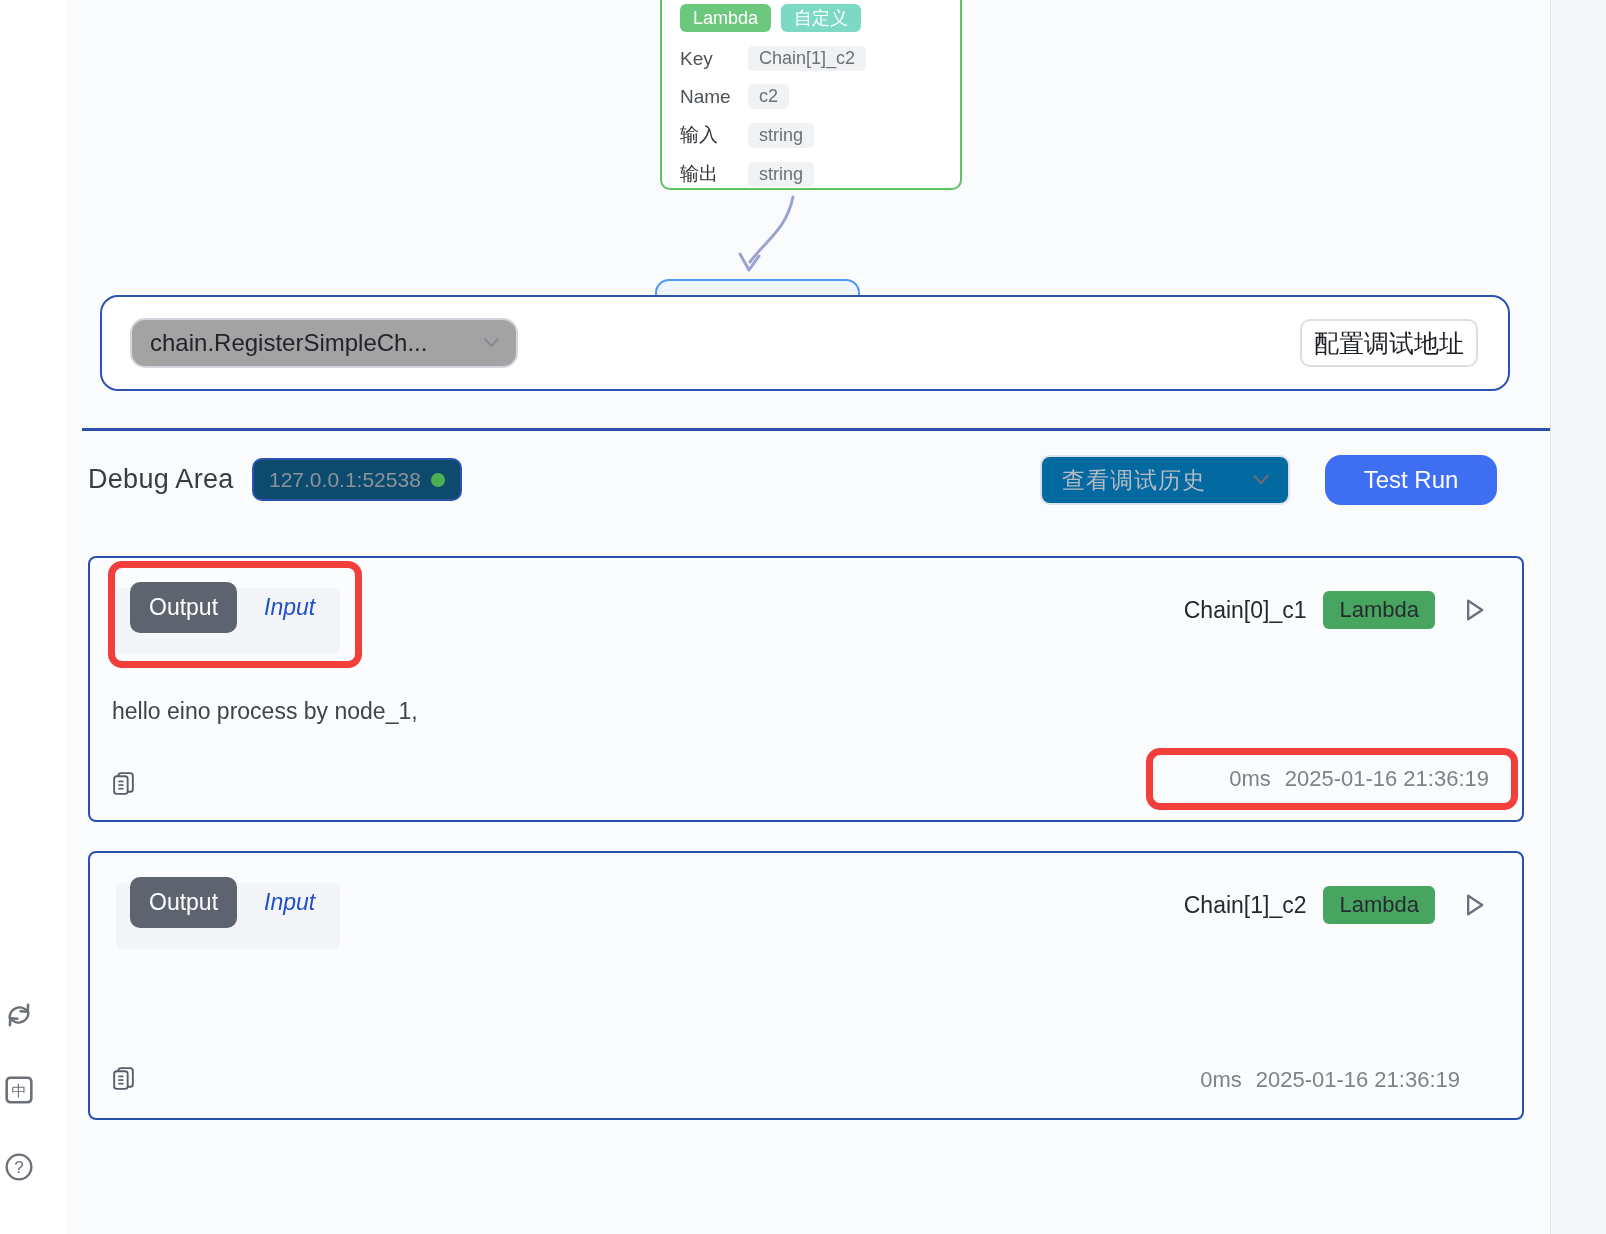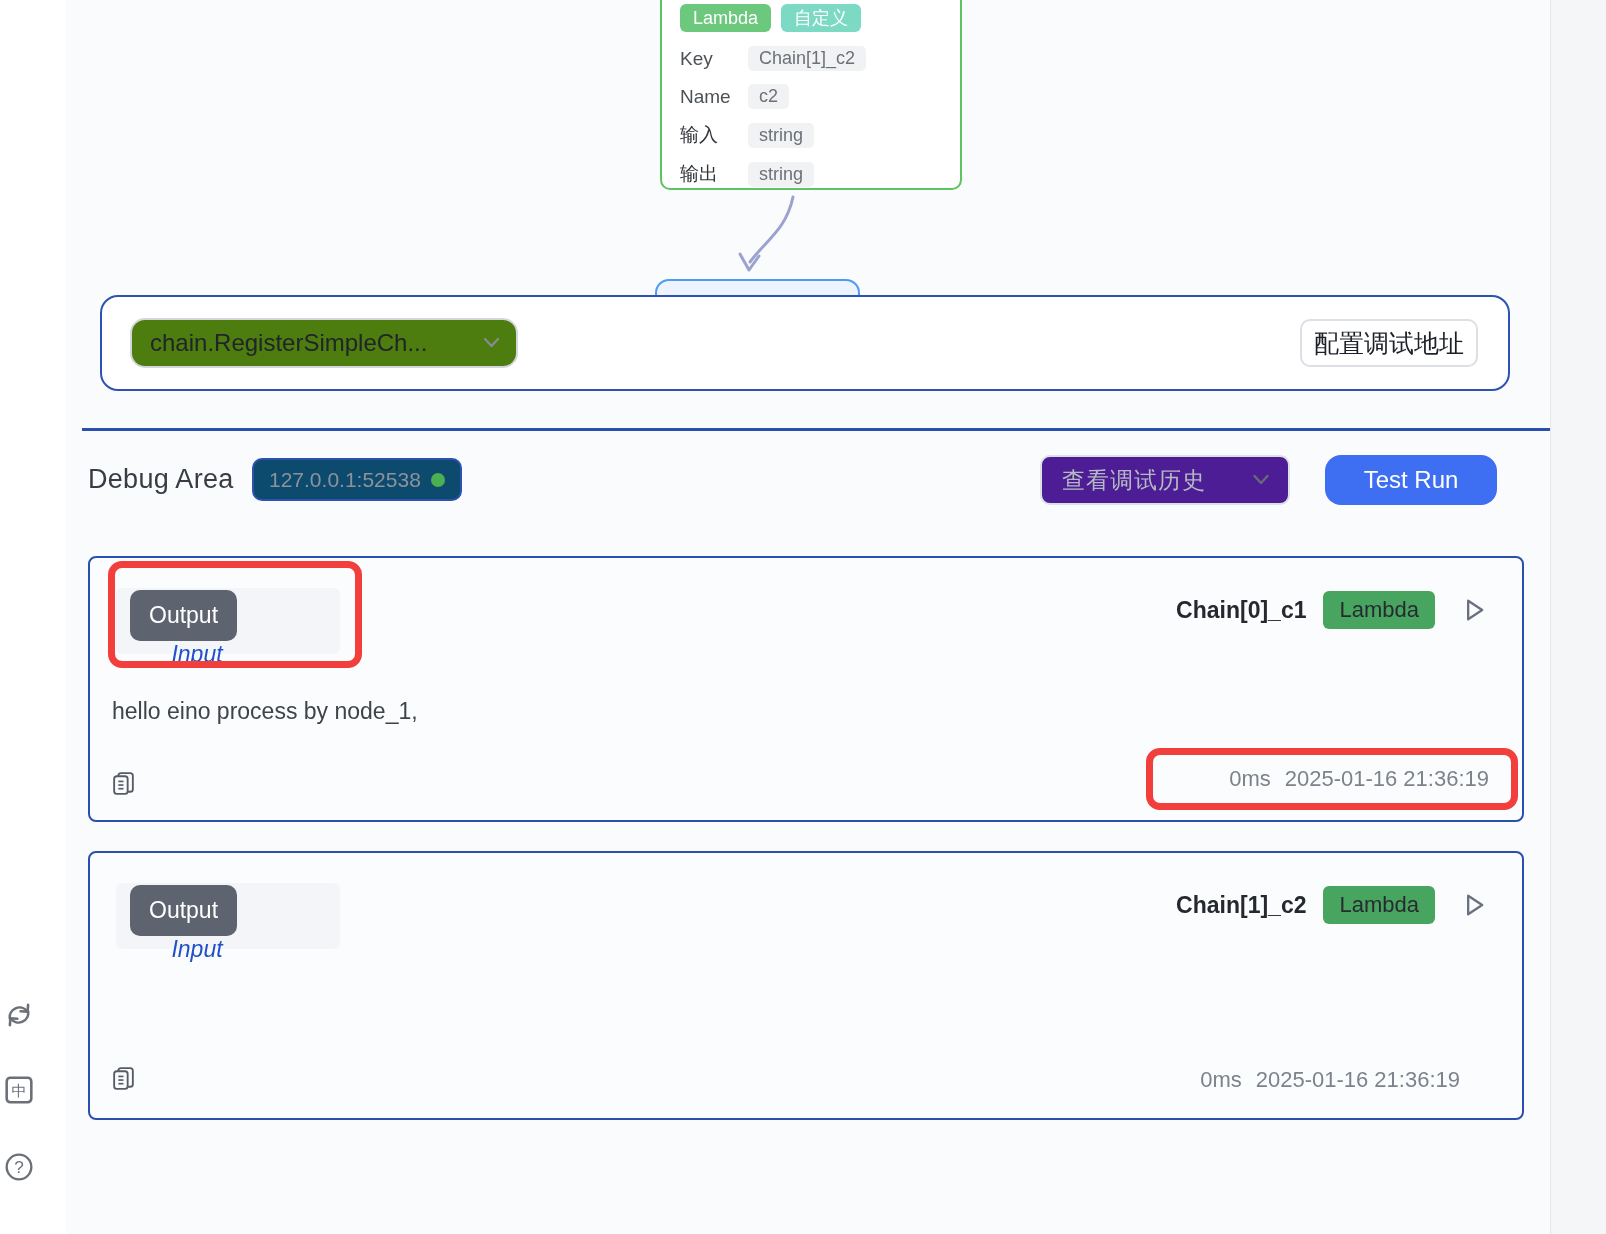--- a/index.html
+++ b/index.html
@@ -27,55 +27,55 @@
   .pill { background:#f1f2f4; border-radius:5px; padding:2px 11px; font-size:18px; color:#6c7178; }
 
   .edge-svg { position:absolute; left:700px; top:190px; z-index:1; }
   .blue-node-stub { position:absolute; left:655px; top:279px; width:205px; height:34px;
     background:#edf4fe; border:2px solid #4e9bf5; border-radius:14px; z-index:2; }
 
   
   .toolbar { position:absolute; left:100px; top:295px; width:1410px; height:96px; background:#ffffff;
     border:2px solid #2d52b2; border-radius:18px; z-index:4; display:flex; align-items:center;
     justify-content:space-between; padding:0 30px 0 28px; }
-  .graph-select { width:388px; height:50px; border:2px solid #d3d6dc; border-radius:15px; background:#4d7c0f;
+  .graph-select { width:388px; height:50px; border:2px solid #d3d6dc; border-radius:15px; background:#a3a3a3;
     display:flex; align-items:center; justify-content:space-between; padding:0 16px 0 18px; cursor:pointer; }
   .graph-select .val { font-size:24px; color:#21242b; white-space:nowrap; }
   .chev { color:#878c95; flex:none; }
   .config-btn { height:48px; padding:0 12px; border:2px solid #dcdfe3; border-radius:10px; background:#fff;
     font-size:25px; color:#1d2127; display:flex; align-items:center; cursor:pointer; }
 
   .blue-divider { position:absolute; left:82px; top:428px; width:1468px; height:3px; background:#2b4fad; }
 
   
   .debug-title { position:absolute; left:88px; top:464px; font-size:27px; color:#383d44; font-weight:500; letter-spacing:.3px; }
   .addr-badge { position:absolute; left:252px; top:458px; height:43px; border:2px solid #2d52b2; border-radius:10px;
     background:#0c4a6e; display:flex; align-items:center; gap:10px; padding:0 15px; }
   .addr-badge .addr { font-size:21px; color:#8d929c; }
   .dot { width:14px; height:14px; border-radius:50%; background:#4caf50; }
   .history-select { position:absolute; left:1040px; top:455px; width:250px; height:50px; border:2px solid #dde0e5;
-    border-radius:10px; background:#4c1d95; display:flex; align-items:center; justify-content:space-between;
+    border-radius:10px; background:#0369a1; display:flex; align-items:center; justify-content:space-between;
     padding:0 18px 0 20px; cursor:pointer; }
   .history-select .ph { font-size:23px; color:#b5b9c1; letter-spacing:1px; }
   .test-run { position:absolute; left:1325px; top:455px; width:172px; height:50px; background:#3e6ff2; border:none;
     border-radius:16px; color:#ffffff; font-size:24px; display:flex; align-items:center; justify-content:center; cursor:pointer; }
 
   
   .card { position:absolute; left:88px; width:1436px; border:2px solid #2b4fad; border-radius:8px; background:#fbfcfd; }
   .card.c1 { top:556px; height:266px; }
   .card.c2 { top:851px; height:269px; }
   .tab-panel { position:absolute; left:26px; top:30px; width:224px; height:66px; background:#f4f5f8; border-radius:6px; }
-  .tab-group { position:absolute; left:40px; top:32px; display:flex; align-items:center;flex-direction:column; }
+  .tab-group { position:absolute; left:40px; top:24px; display:flex; align-items:center; }
   .tab-output { background:#5d6470; border-radius:10px; padding:12px 19px; color:#ffffff; font-size:23px; cursor:pointer; }
   .tab-input { color:#2150c8; font-size:23px; margin-left:27px; cursor:pointer;font-style:italic; }
   .ann-box { position:absolute; border:7px solid #f23f3c; border-radius:14px; z-index:6; pointer-events:none; }
   .ann-tabs { left:18px; top:3px; width:254px; height:107px; }
   .ann-time { left:1056px; top:190px; width:372px; height:62px; display:flex; align-items:center; justify-content:flex-end; padding-right:22px; }
   .hdr-right { position:absolute; top:33px; right:34px; display:flex; align-items:center; gap:17px; }
-  .node-key { font-size:23px; font-weight:700; color:#25282e; }
+  .node-key { font-size:23px; font-weight:400; color:#25282e; }
   .type-badge { background:#48a55f; border-radius:6px; padding:6px 16px; font-size:22px; color:#272b31; }
   .play-btn { width:28px; height:28px; color:#6b7080; cursor:pointer; margin-left:8px; }
   .card-text { position:absolute; left:22px; top:140px; font-size:23px; color:#3f444a; }
   .copy-btn { position:absolute; left:20px; top:212px; width:27px; height:27px; color:#575c66; cursor:pointer; }
   .time-row { display:flex; align-items:center; gap:14px; font-size:22px; color:#7d828b; }
   .time-row-abs { position:absolute; right:62px; top:214px; }
 </style>
 </head>
 <body>
 

